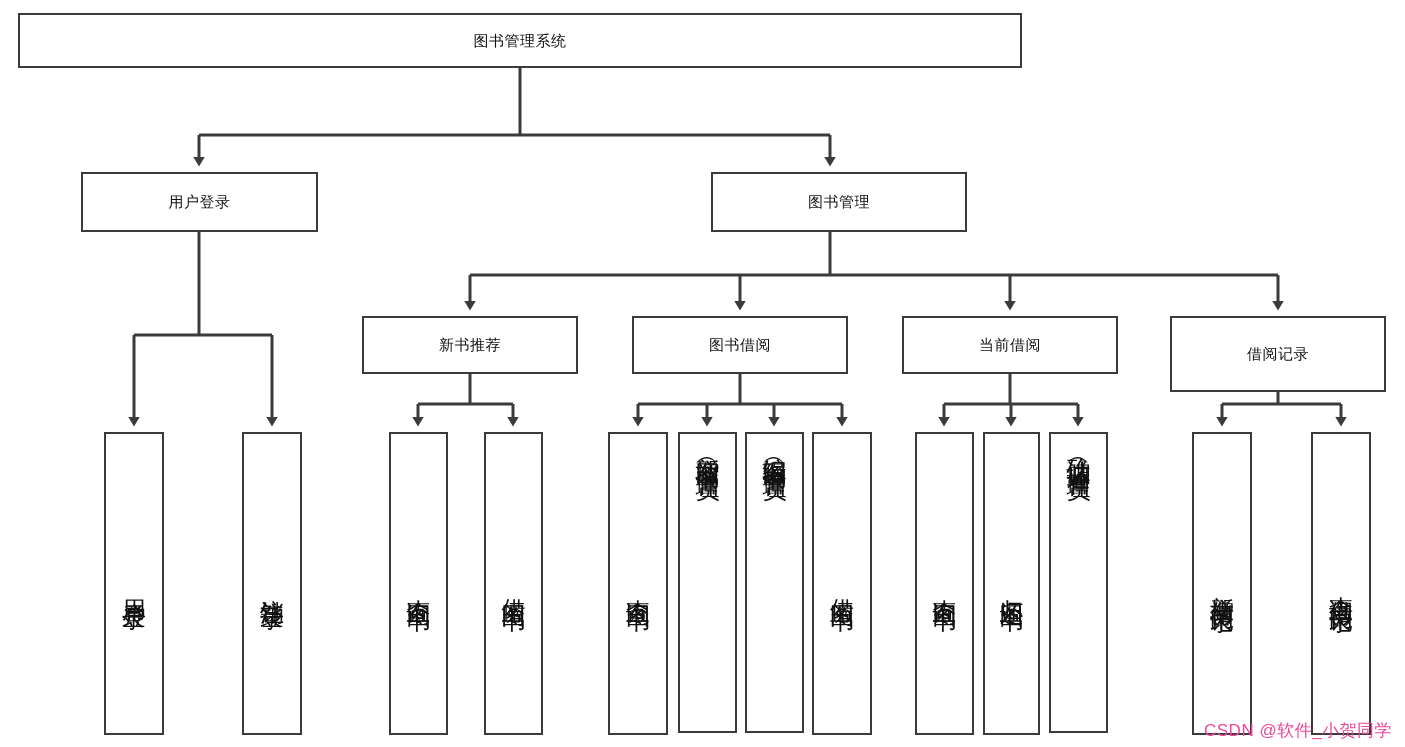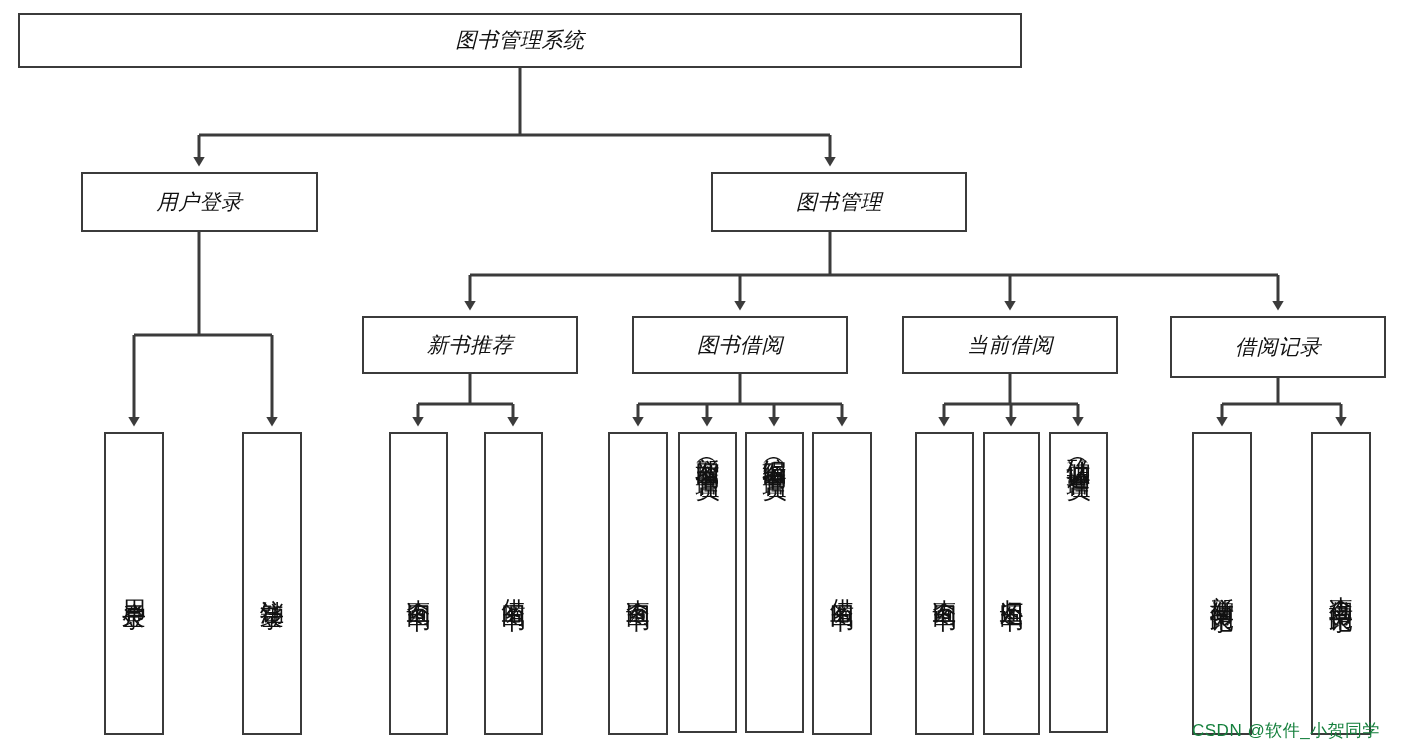--- a/index.html
+++ b/index.html
@@ -34,47 +34,47 @@
     justify-content: center;
     color: #111111;
     z-index: 2;
   }
   .node .label {
     display: block;
     line-height: 1.18;
     letter-spacing: 0.5px;
   }
   .node.horiz .label {
-    font-size: 21px;
+    font-size: 15px;
     white-space: nowrap;
-    font-style: italic;
   }
   .node.vert {
     align-items: flex-start;
     padding-top: 4px;
   }
   .node.vert .label {
     writing-mode: vertical-rl;
     text-orientation: upright;
     font-size: 24px;
     letter-spacing: 3px;
     line-height: 1;
     margin: 0 auto;
   }
   .node.vert.mid .label {
     margin-top: auto;
     margin-bottom: auto;
   }
   .watermark {
     position: absolute;
     font-size: 17px;
-    color: #15803d;
+    color: #ec4899;
     white-space: nowrap;
     z-index: 3;
     letter-spacing: 0.5px;
+    padding-left: 12px;
   }
 </style>
 </head>
 <body>
 
 <div id="stage">
 
   <svg id="wires" viewBox="0 0 1405 747" xmlns="http://www.w3.org/2000/svg">
     <defs>
       <marker id="arrow" markerWidth="10" markerHeight="12" refX="1.5" refY="6" orient="auto" markerUnits="userSpaceOnUse">
@@ -138,21 +138,21 @@
 
   <div class="node horiz" style="left:632px; top:316px; width:216px; height:58px;">
     <span class="label">图书借阅</span>
   </div>
   <div class="node horiz" style="left:362px; top:316px; width:216px; height:58px;">
     <span class="label">新书推荐</span>
   </div>
   <div class="node horiz" style="left:902px; top:316px; width:216px; height:58px;">
     <span class="label">当前借阅</span>
   </div>
-  <div class="node horiz" style="left:1170px; top:316px; width:216px; height:62px;">
+  <div class="node horiz" style="left:1170px; top:316px; width:216px; height:76px;">
     <span class="label">借阅记录</span>
   </div>
 
   <div class="node vert mid" style="left:104px; top:432px; width:60px; height:303px;">
     <span class="label">用户登录</span>
   </div>
   <div class="node vert mid" style="left:242px; top:432px; width:60px; height:303px;">
     <span class="label">注销登录</span>
   </div>
 

